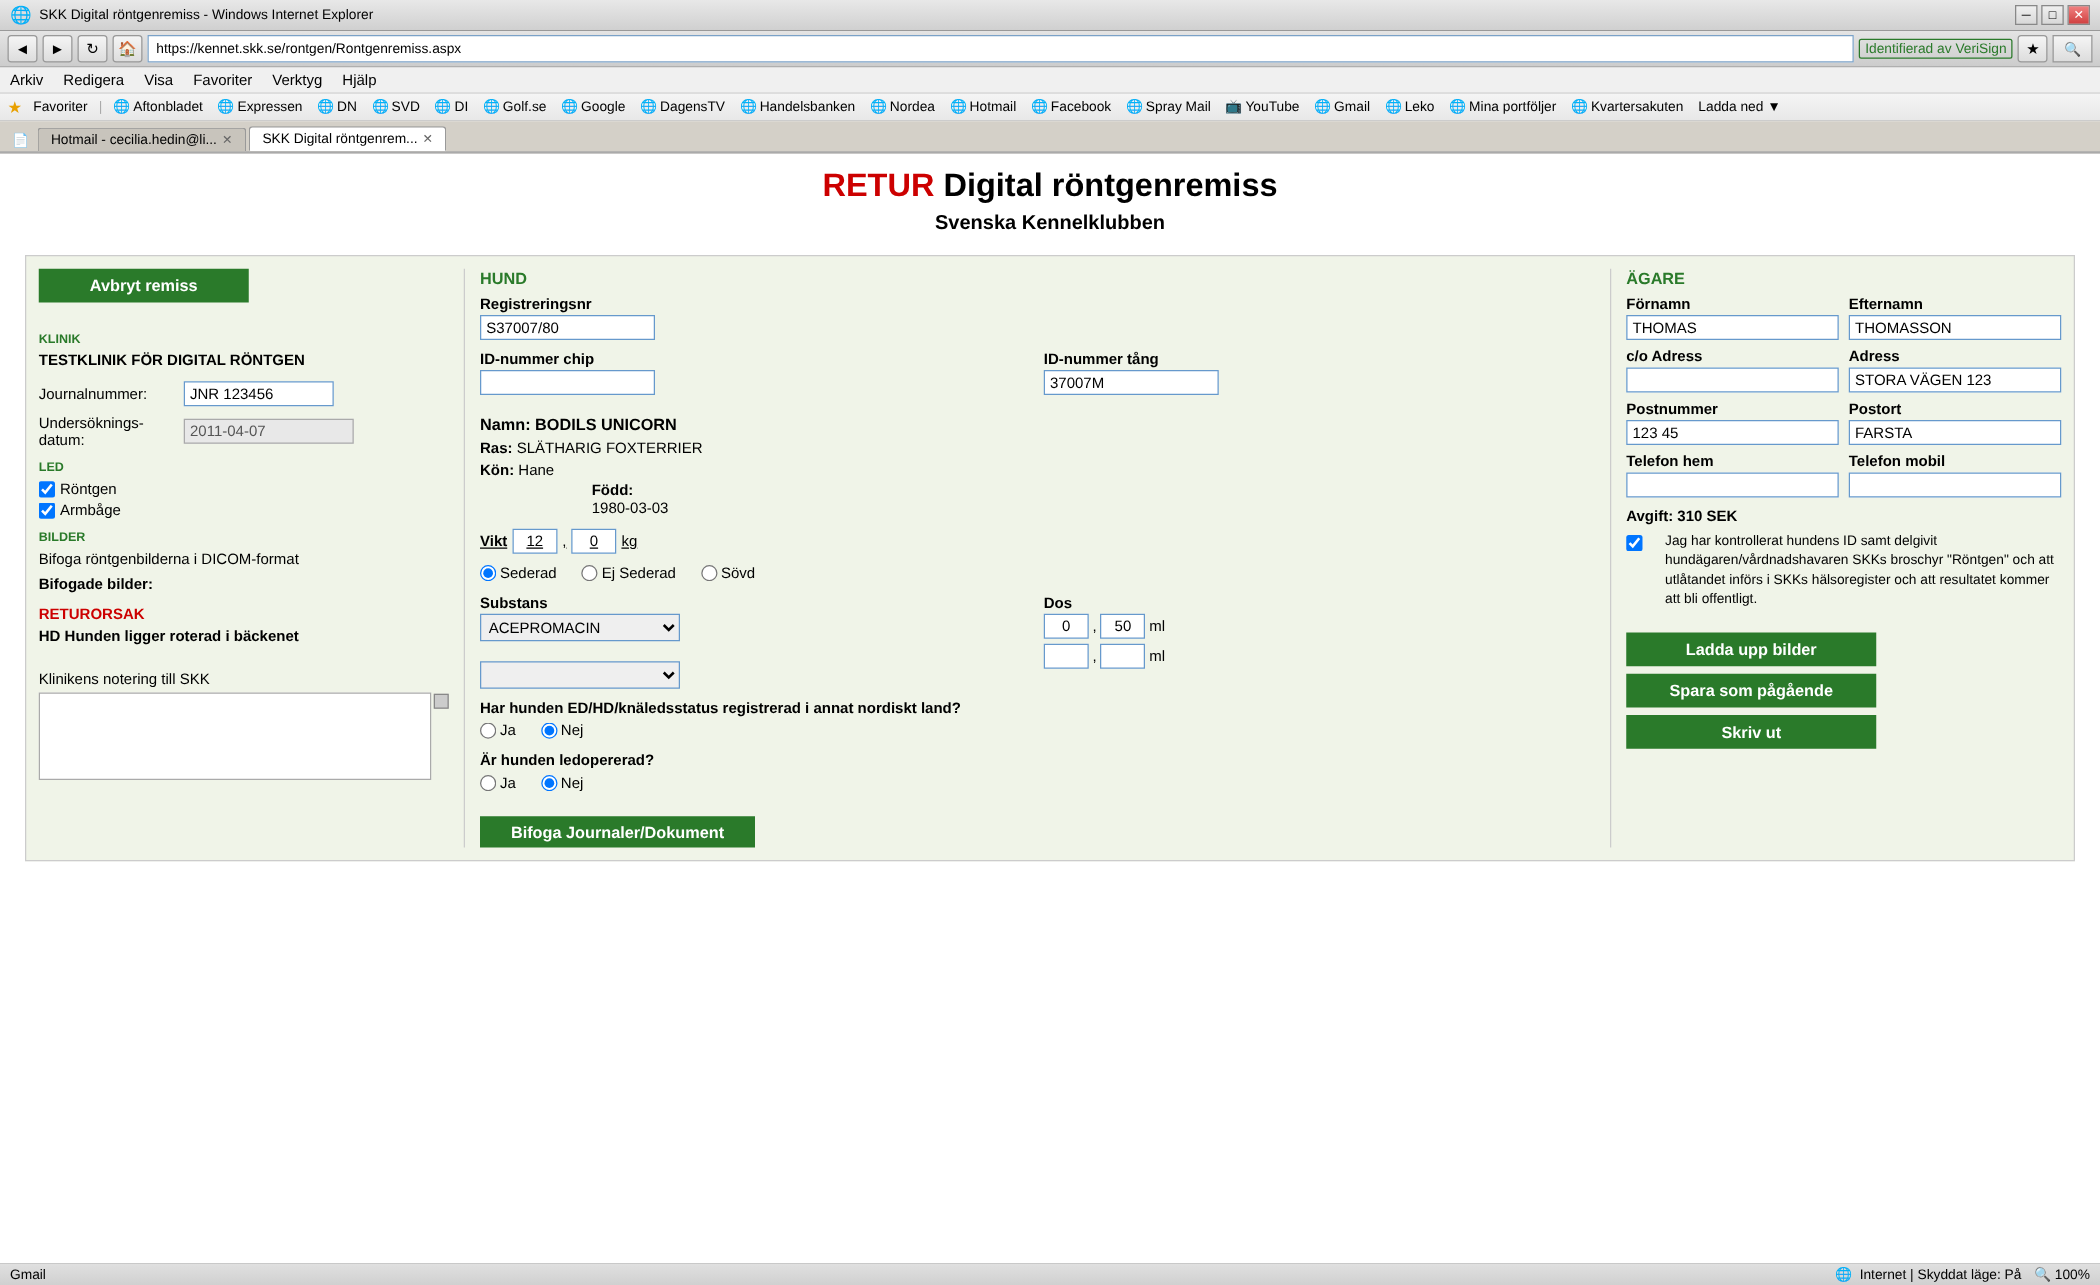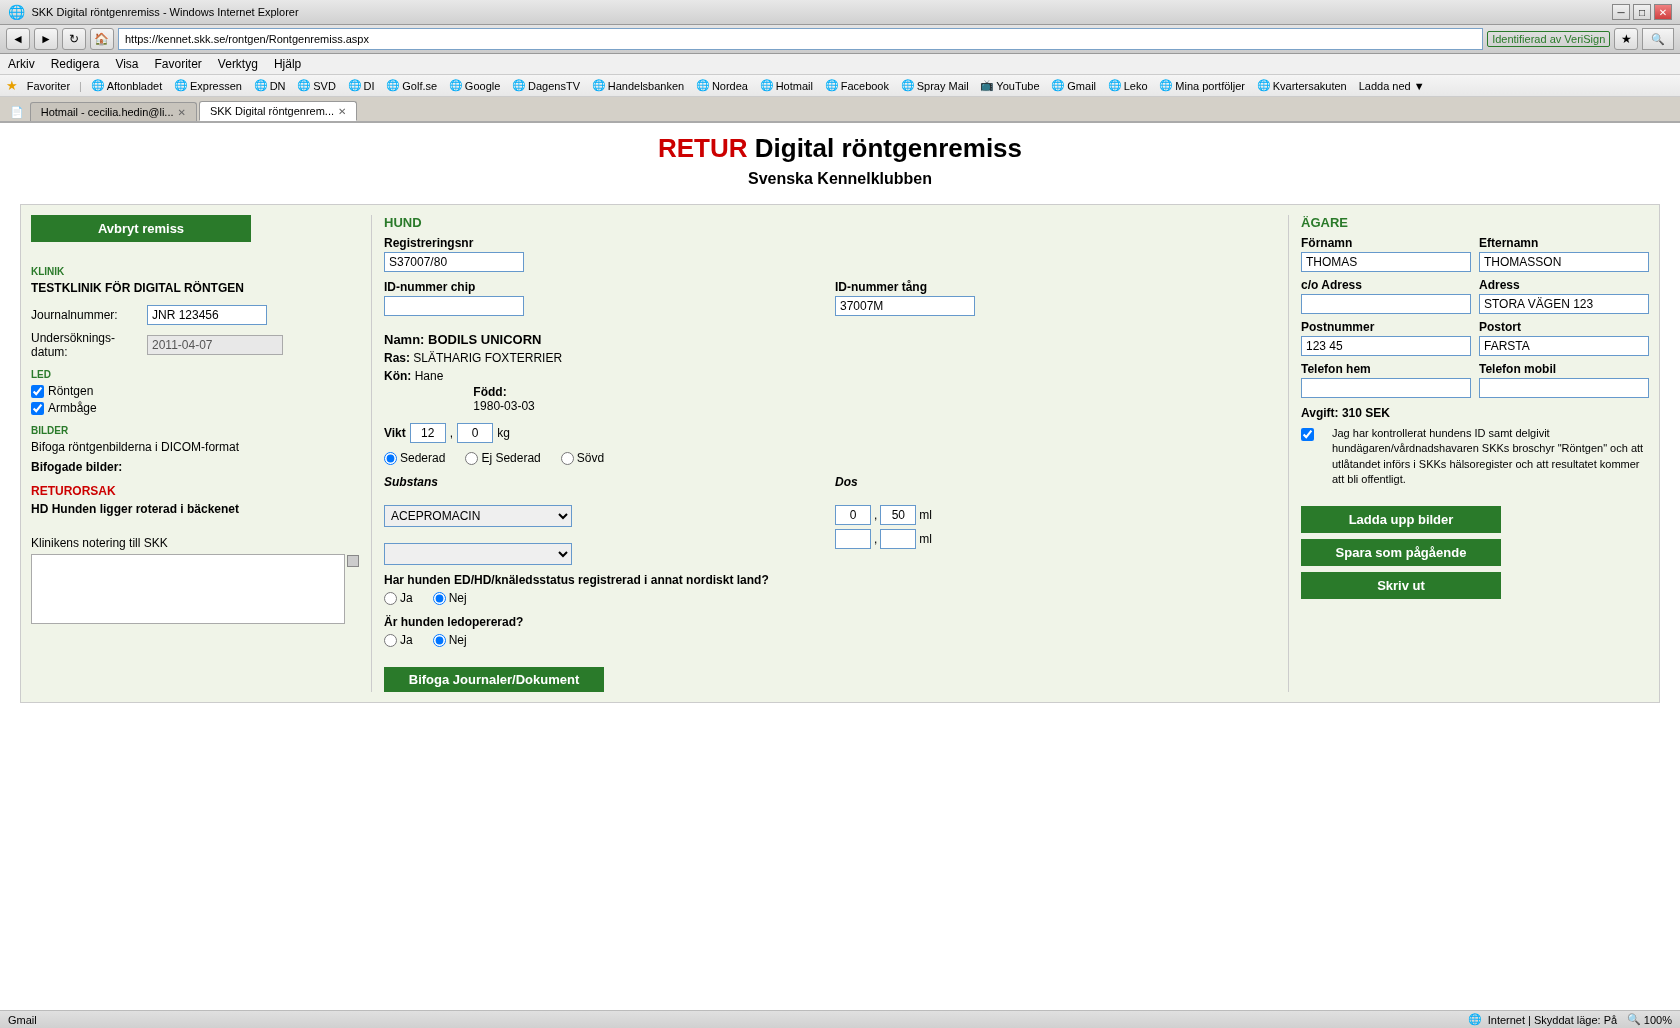--- a/index.html
+++ b/index.html
@@ -153,21 +153,21 @@
       padding: 0 12px 10px 0;
     }
     .cancel-btn {
       background: #2a7a2a;
       color: #fff;
       border: none;
       padding: 6px 20px;
       font-size: 13px;
       font-weight: bold;
       cursor: pointer;
-      width: 220px;
+      width: 168px;
       margin-bottom: 14px;
     }
     .section-label {
       color: #2a7a2a;
       font-weight: bold;
       font-size: 10px;
       margin-bottom: 4px;
       margin-top: 10px;
     }
     .clinic-name {
@@ -274,28 +274,28 @@
       margin-bottom: 8px;
     }
     .dog-name {
       font-size: 13px;
       font-weight: bold;
       margin-bottom: 4px;
     }
     .dog-ras { font-size: 12px; margin-bottom: 4px; }
     .dog-info-row { display: flex; gap: 30px; margin-bottom: 10px; }
     .dog-info-item { font-size: 12px; }
-    .vikt-row { display: flex; align-items: center; gap: 4px; margin-bottom: 8px; }
+    .vikt-row { display: flex; align-items: center; gap: 4px; margin-bottom: 8px; text-decoration: underline; }
     .vikt-label { font-weight: bold; font-size: 12px; }
     .vikt-input { width: 36px; border: 1px solid #6699cc; padding: 2px 4px; font-size: 12px; text-align: center; }
     .radio-row { display: flex; gap: 20px; margin-bottom: 10px; align-items: center; }
     .radio-item { display: flex; align-items: center; gap: 3px; font-size: 12px; }
     .substans-row { display: grid; grid-template-columns: 1fr 1fr; gap: 10px; margin-bottom: 8px; }
-    .substans-label { font-weight: bold; font-size: 12px; margin-bottom: 16px; font-style: italic; }
-    .substans-select { width: 188px; border: 1px solid #6699cc; font-size: 12px; padding: 2px; }
+    .substans-label { font-weight: bold; font-size: 12px; margin-bottom: 2px; }
+    .substans-select { width: 160px; border: 1px solid #6699cc; font-size: 12px; padding: 2px; }
     .dos-input { width: 36px; border: 1px solid #6699cc; padding: 2px 4px; font-size: 12px; text-align: center; }
     .question-text { font-size: 12px; font-weight: bold; margin-bottom: 4px; margin-top: 8px; }
     .bifoga-btn {
       background: #2a7a2a;
       color: #fff;
       border: none;
       padding: 5px 20px;
       font-size: 13px;
       font-weight: bold;
       cursor: pointer;

